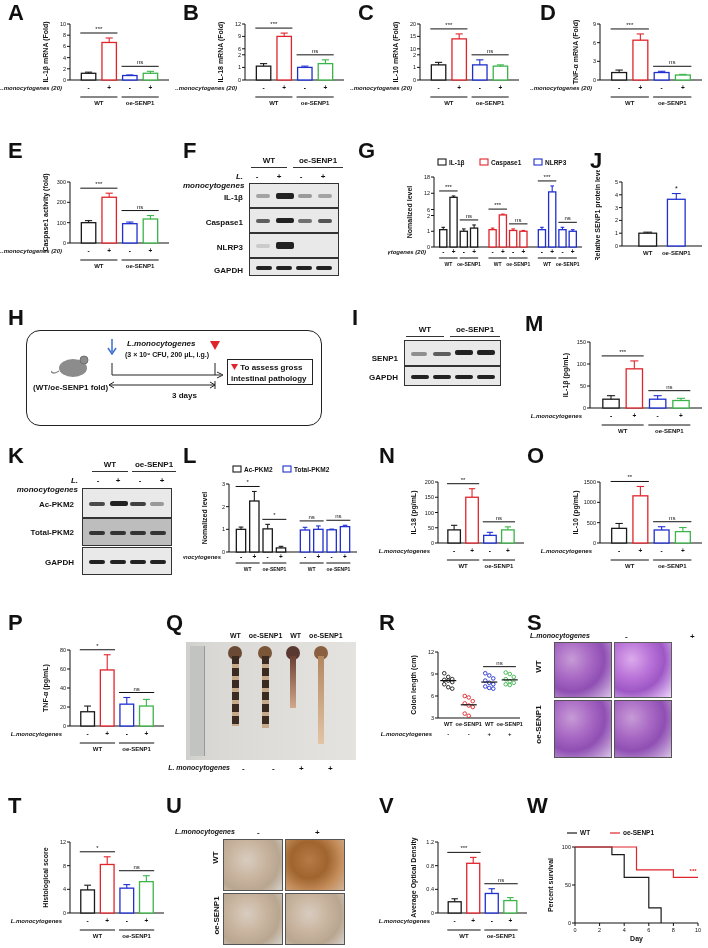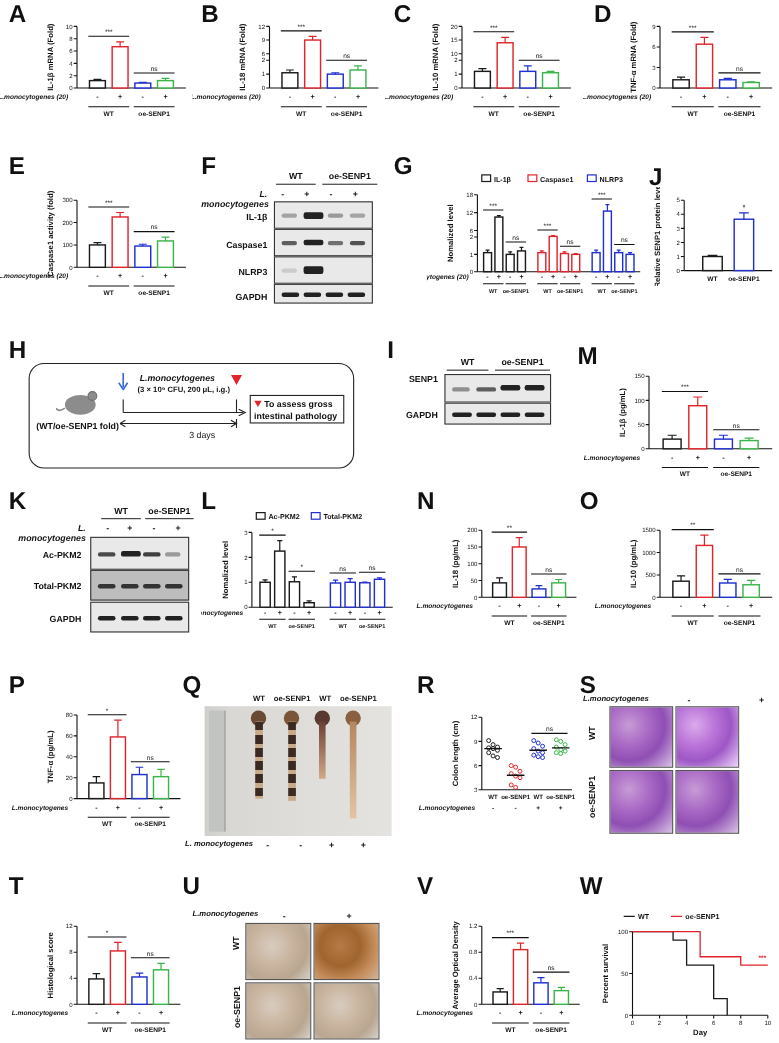--- a/index.html
+++ b/index.html
@@ -819,36 +819,36 @@
   <svg width="200" height="30" style="position:absolute;left:82px;top:32px">
     <line x1="3" y1="0" x2="3" y2="12" stroke="#222"></line>
     <line x1="3" y1="12" x2="112" y2="12" stroke="#222"></line>
     <path d="M108 9 L114 12 L108 15" fill="none" stroke="#222"></path>
     <line x1="106" y1="0" x2="106" y2="12" stroke="#222"></line>
     <line x1="0" y1="22" x2="106" y2="22" stroke="#222"></line>
     <path d="M5 19 L0 22 L5 25" fill="none" stroke="#222"></path>
     <path d="M101 19 L106 22 L101 25" fill="none" stroke="#222"></path>
     <line x1="106" y1="18" x2="106" y2="26" stroke="#222"></line>
   </svg>
-  <div style="position:absolute;left:145px;top:60px;font-size:8px;font-weight:normal">3 days</div>
+  <div style="position:absolute;left:145px;top:60px;font-size:8px;font-weight:bold">3 days</div>
   <div style="position:absolute;left:200px;top:28px;width:86px;height:26px;border:1.2px solid #222;box-sizing:border-box;font-size:8px;font-weight:bold;padding:2px 3px;line-height:11px">
     <svg width="7" height="7" style="vertical-align:middle">
         <path d="M0 0 L7 0 L3.5 6 Z" fill="#e0242b"></path>
       </svg>
     <span>To assess gross</span><br>
     <span>intestinal pathology</span>
   </div>
 </div>
 
 <div class="panel" style="left:360px;top:325px;width:150px;height:70px">
   <div class="hdr" style="left:50px;top:0;width:30px">WT</div>
   <div class="hdr-line" style="left:46px;top:11px;width:38px"></div>
   <div class="hdr" style="left:90px;top:0;width:50px">oe-SENP1</div>
   <div class="hdr-line" style="left:90px;top:11px;width:50px"></div>
-  <div class="blot-lbl" style="left:0;top:15px;width:38px">SENP1</div>
+  <div class="blot-lbl" style="left:0;top:29px;width:38px">SENP1</div>
   <div class="blot-box" style="left:44px;top:15px;width:97px;height:26px">
     <div class="band" style="left:6px;top:11px;width:16px;opacity:.45"></div>
     <div class="band" style="left:28px;top:11px;width:18px;opacity:.7"></div>
     <div class="band" style="left:50px;top:9px;width:18px;height:5px"></div>
     <div class="band" style="left:72px;top:9px;width:18px;height:5px"></div>
   </div>
   <div class="blot-lbl" style="left:0;top:48px;width:38px">GAPDH</div>
   <div class="blot-box" style="left:44px;top:41px;width:97px;height:20px">
     <div class="band" style="left:6px;top:8px;width:18px"></div>
     <div class="band" style="left:28px;top:8px;width:18px"></div>

